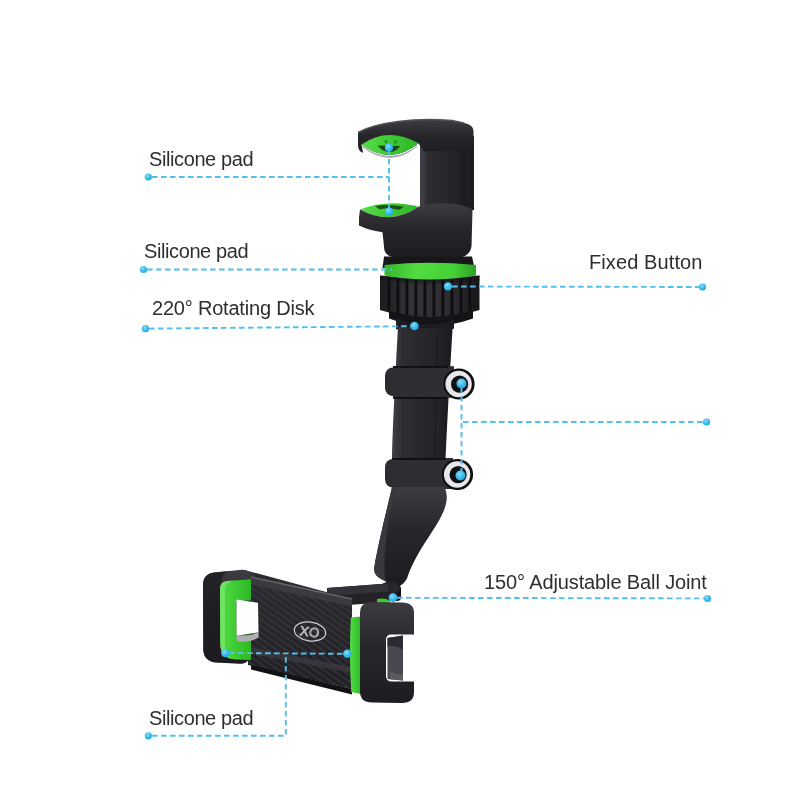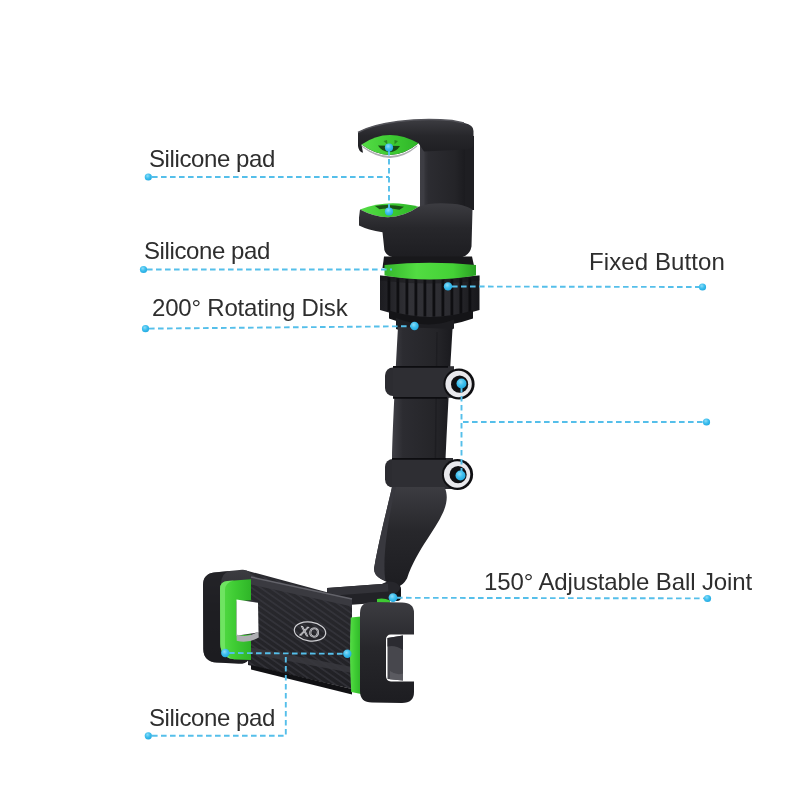--- a/index.html
+++ b/index.html
@@ -1,17 +1,17 @@
 <!DOCTYPE html>
 <html><head>
 <meta charset="utf-8">
 <style>
   html,body{margin:0;padding:0;background:#ffffff;width:800px;height:800px;overflow:hidden;}
   #stage{position:relative;width:800px;height:800px;font-family:"Liberation Sans",sans-serif;}
-  .lbl{position:absolute;color:#2e2e2e;font-size:24px;letter-spacing:0.2px;white-space:nowrap;line-height:20px;}
+  .lbl{position:absolute;color:#2e2e2e;font-size:20px;letter-spacing:0.2px;white-space:nowrap;line-height:20px;}
   svg{position:absolute;left:0;top:0;}
 </style>
 </head>
 <body>
 <div id="stage">
 <svg width="800" height="800" viewBox="0 0 800 800">
 <defs>
   <linearGradient id="armG" x1="0" y1="0" x2="1" y2="0">
     <stop offset="0" stop-color="#404046"></stop>
     <stop offset="0.18" stop-color="#2c2c31"></stop>
@@ -183,17 +183,17 @@
   <circle cx="393" cy="597.6" r="4.4"></circle>
   <circle cx="707.5" cy="598.5" r="3.6"></circle>
   <circle cx="225.3" cy="653" r="4.2"></circle>
   <circle cx="347.3" cy="653.8" r="4.2"></circle>
   <circle cx="148.3" cy="735.8" r="3.6"></circle>
 </g>
 </svg>
 
 <div class="lbl" style="left:149px;top:148.5px;letter-spacing:-0.4px;">Silicone pad</div>
 <div class="lbl" style="left:144px;top:241px;letter-spacing:-0.4px;">Silicone pad</div>
-<div class="lbl" style="left:152px;top:298px;letter-spacing:-0.2px;">200° Rotating Disk</div>
+<div class="lbl" style="left:152px;top:298px;letter-spacing:-0.2px;">220° Rotating Disk</div>
 <div class="lbl" style="left:589px;top:252px;letter-spacing:0.1px;">Fixed Button</div>
 <div class="lbl" style="left:484px;top:572px;letter-spacing:-0.12px;">150° Adjustable Ball Joint</div>
 <div class="lbl" style="left:149px;top:708px;letter-spacing:-0.4px;">Silicone pad</div>
 </div>
 
 </body></html>

